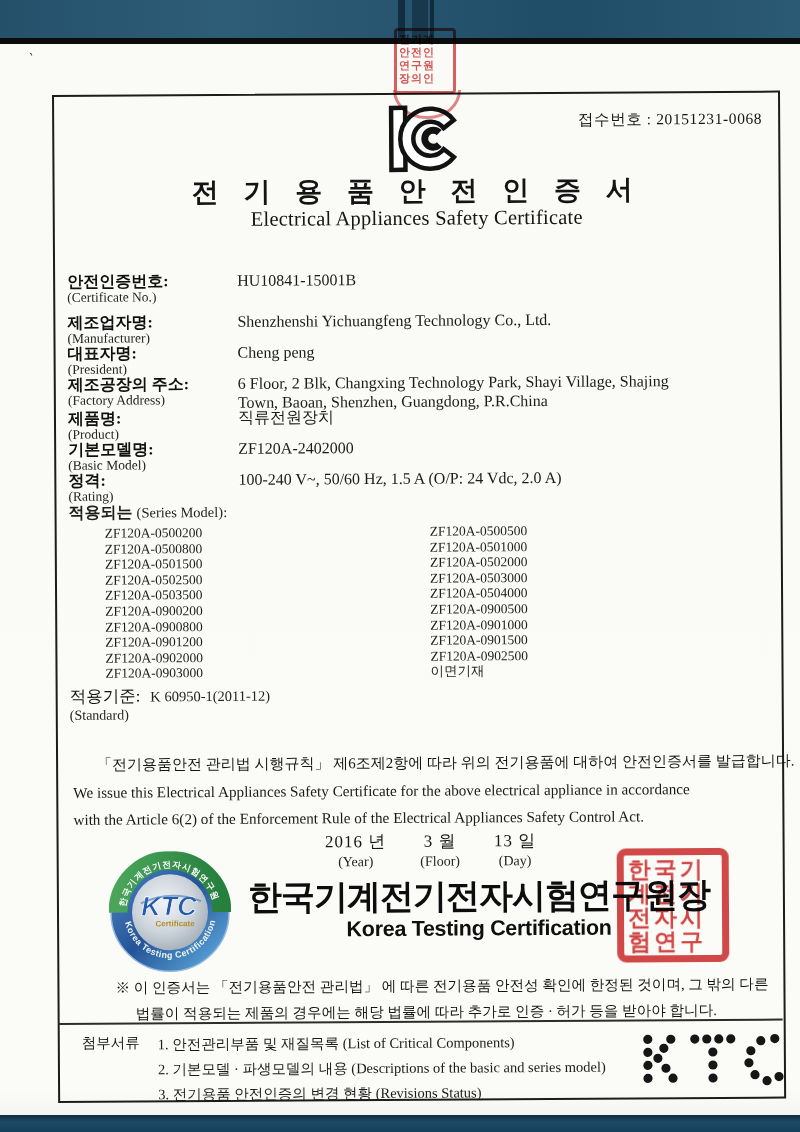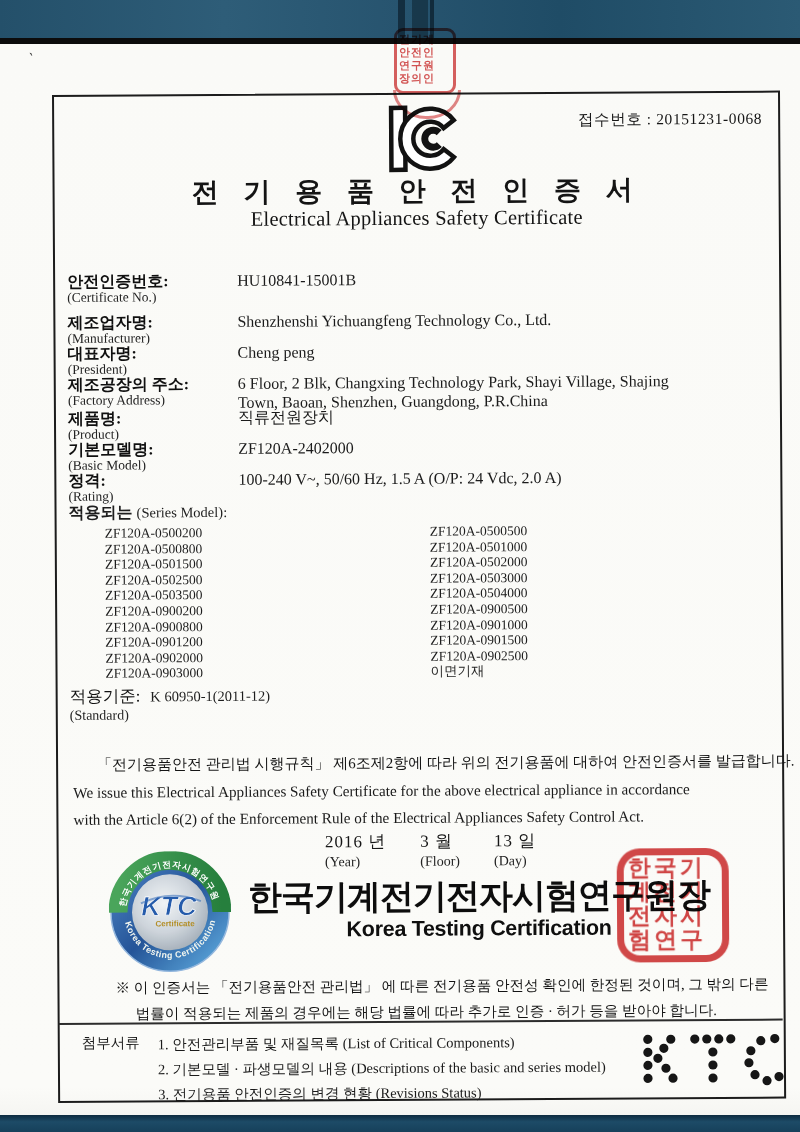--- a/index.html
+++ b/index.html
@@ -16,21 +16,21 @@
   .s2{left:412px;width:16px;opacity:.55;}
   .s3{left:430px;width:4px;opacity:.8;}
   .band-bottom{position:absolute;left:0;bottom:0;width:800px;height:17px;
     background:linear-gradient(180deg,#0e2c40,#1d4b67 40%,#16405a);}
 
   .tick{position:absolute;left:27px;top:50px;font-size:16px;color:#333;transform:rotate(18deg);}
   .form-ref{position:absolute;left:44px;top:66px;font-size:17px;letter-spacing:.5px;color:#191919;}
 
   
   .stamp-top{position:absolute;left:394px;top:28px;z-index:5;mix-blend-mode:multiply;filter:blur(.4px);}
-  .stamp-top-rect{width:54px;height:58px;border:3px solid rgba(202,36,36,.72);border-radius:9px;
+  .stamp-top-rect{width:54px;height:58px;border:3px solid rgba(202,36,36,.72);border-radius:4px;
      padding:2px 0 0 2px;color:rgba(202,36,36,.78);font-size:11px;line-height:13px;
      font-weight:700;letter-spacing:1px;font-family:"Liberation Sans",sans-serif;}
   .stamp-top-arc{width:62px;height:26px;margin:-4px 0 0 -1px;border:3px solid rgba(202,36,36,.55);
      border-top:none;border-radius:0 0 34px 34px/0 0 30px 30px;}
 
   
   .box{position:absolute;left:52px;top:95px;width:724px;height:1004px;
        border:2px solid #1c1c1c;transform:rotate(-0.35deg);transform-origin:top left;}
 
   .receipt{position:absolute;right:16px;top:16px;font-size:15.5px;letter-spacing:.6px;color:#161616;}
@@ -59,34 +59,34 @@
   .standard-row .ko{font-size:16.5px;font-weight:400;color:#101010;display:inline;}
   .standard-row .val{font-size:14.5px;display:inline;margin-left:6px;margin-top:27px;}
   .standard-row .en{font-size:14px;line-height:15px;color:#242424;}
 
   .statement{position:absolute;left:15px;top:655px;width:696px;}
   .st-ko{font-size:15px;line-height:27px;text-indent:24px;white-space:nowrap;color:#151515;}
   .st-en{font-size:15.2px;line-height:27px;white-space:nowrap;color:#1a1a1a;}
 
   .daterow{position:absolute;left:0;top:735px;width:100%;display:flex;justify-content:center;
            gap:34px;transform:translateX(10px);}
-  .dgroup{text-align:left;}
+  .dgroup{text-align:center;}
   .dmain{font-size:17px;color:#161616;letter-spacing:1px;}
   .dsub{font-size:14px;color:#222;margin-top:1px;}
 
   .issuer{position:absolute;left:0;top:755px;width:100%;height:128px;}
   .holo{position:absolute;left:50px;top:0px;opacity:.96;}
   .sig{position:absolute;left:150px;top:26px;width:540px;text-align:center;
        font-family:"Liberation Sans","DejaVu Sans",sans-serif;}
   .sig-ko{font-size:34px;font-weight:800;letter-spacing:-1px;line-height:40px;color:#0d0d0d;}
   .sig-en{font-size:21.5px;font-weight:700;line-height:26px;color:#0f0f0f;letter-spacing:-.3px;}
   .stamp-sq{position:absolute;left:558px;top:0px;width:94px;height:98px;
-      border:7px solid rgba(198,28,28,.8);border-radius:23px;z-index:6;
+      border:7px solid rgba(198,28,28,.8);border-radius:9px;z-index:6;
       mix-blend-mode:multiply;filter:blur(.35px);padding:2px 0 0 4px;
-      font-family:Liberation Mono, monospace;font-weight:900;
+      font-family:Liberation Sans, sans-serif;font-weight:900;
       font-size:23px;line-height:24px;letter-spacing:3px;color:rgba(198,28,28,.82);}
 
   .notice{position:absolute;left:0;top:879px;width:100%;font-size:14.6px;line-height:25.5px;color:#141414;}
   .n1{padding-left:56px;} .n2{padding-left:76px;}
 
   .divider{position:absolute;left:-1px;top:926px;width:724px;border-top:2px solid #2c2c2c;}
 
   .attach{position:absolute;left:22px;top:936px;width:690px;display:flex;font-size:14.5px;color:#1a1a1a;}
   .attach-label{width:76px;flex:0 0 76px;padding-top:1px;}
   .attach-items div{line-height:25px;}

